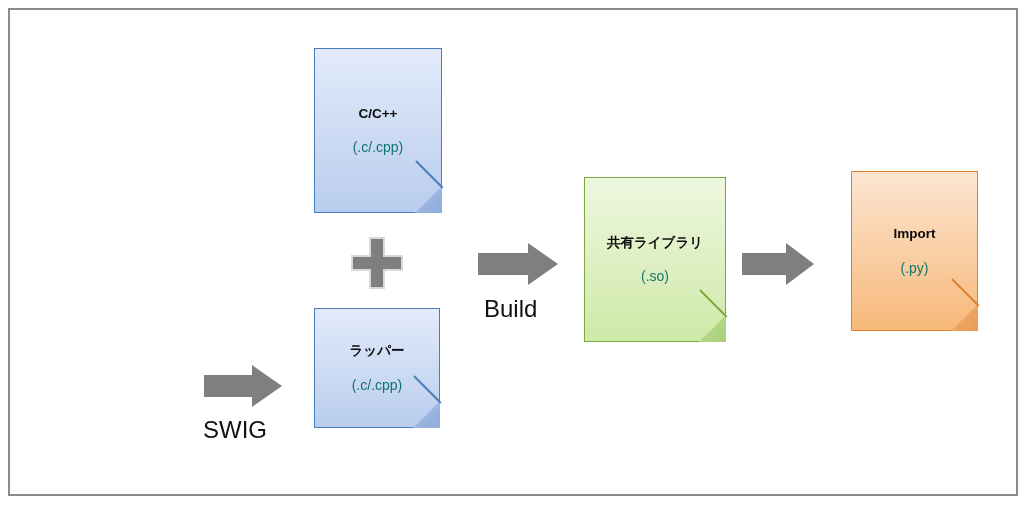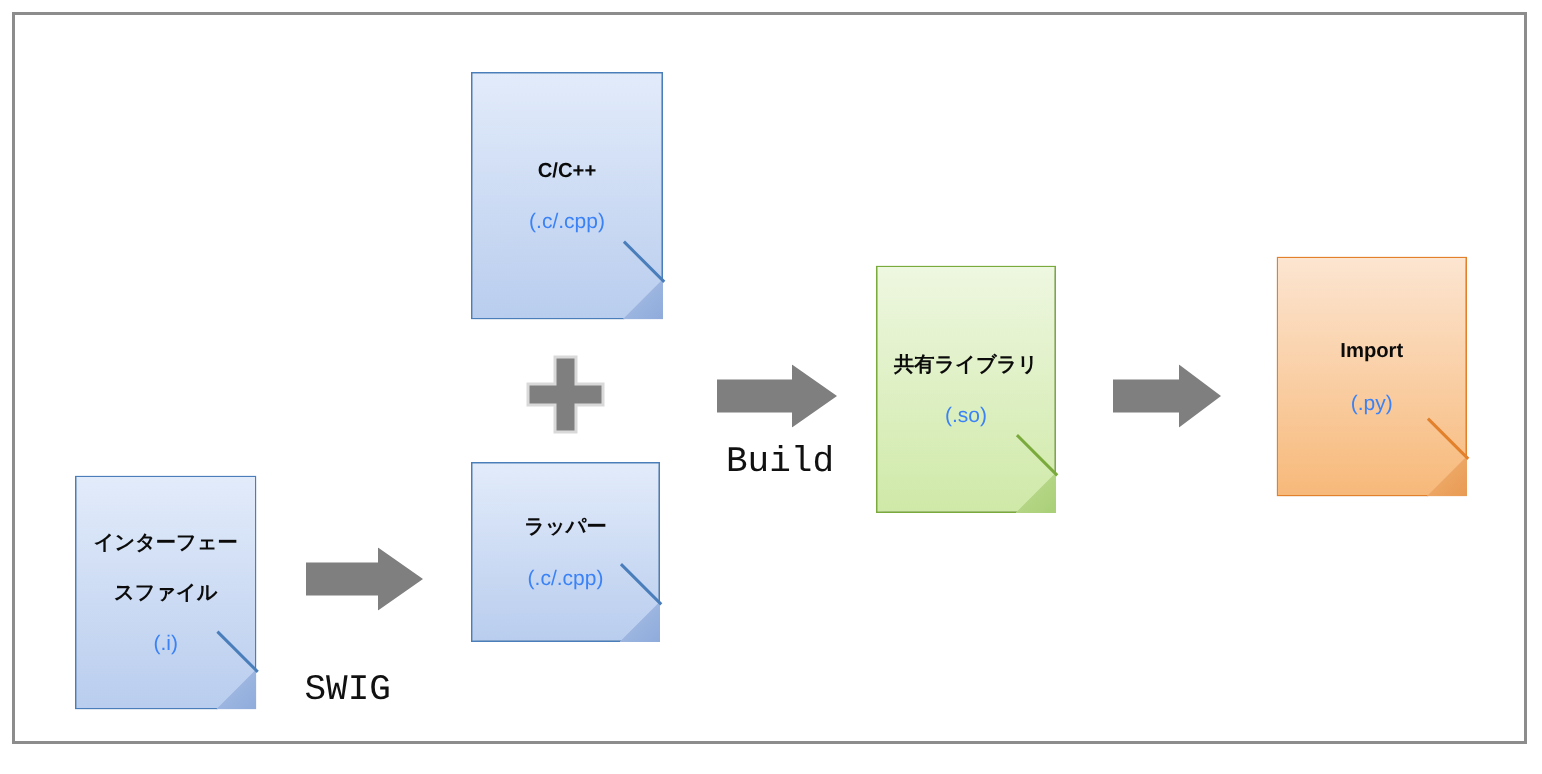--- a/index.html
+++ b/index.html
@@ -92,21 +92,21 @@
     font-weight: bold;
     font-size: 13.5px;
     color: #0b0b0b;
     line-height: 1.15;
     text-align: center;
     white-space: nowrap;
     margin-top: 17px;
   }
   .doc .sub {
     font-size: 14px;
-    color: #3b82f6;
+    color: #0f766e;
     text-align: center;
     white-space: nowrap;
     margin-top: 18px;
   }
 
   
   .doc.blue   { --c-top:#e2ebfa; --c-bot:#b9cdee; --stroke:#4a7ebb; --fold:#a9c0e6; --fold-d:#8fabdb; }
   .doc.green  { --c-top:#eef7e0; --c-bot:#cfe9a8; --stroke:#7aa93c; --fold:#bedc92; --fold-d:#a9cf77; }
   .doc.orange { --c-top:#fce5d1; --c-bot:#f7b97a; --stroke:#e2802b; --fold:#f2b277; --fold-d:#e89a52; }
 
@@ -115,21 +115,21 @@
     position: absolute;
     color: #7f7f7f;
   }
   .arrow svg { display: block; }
 
   .caption {
     position: absolute;
     font-size: 24px;
     color: #111111;
     white-space: nowrap;
-    font-family: Liberation Mono, monospace;
+    font-family: Liberation Sans, sans-serif;
     text-align: center;
   }
 
   
   .plus {
     position: absolute;
   }
   .plus svg { display: block; }
 </style>
 </head>
@@ -147,56 +147,46 @@
       <div class="sub">(.c/.cpp)</div>
     </div>
   </div>
 
   <div class="plus" style="left:350px; top:236px;">
     <svg width="54" height="54" viewBox="0 0 54 54" aria-hidden="true">
       <path d="M20 2 H34 V20 H52 V34 H34 V52 H20 V34 H2 V20 H20 Z" fill="#7f7f7f" stroke="#d9d9d9" stroke-width="2"></path>
     </svg>
   </div>
 
-  <div class="doc blue" style="left:50px; top:317px; width:121px; height:156px;">
-    <div class="page"></div>
-    <div class="fold"></div>
-    <div class="foldline"></div>
-    <div class="labels">
-      <div class="t1">インターフェー</div>
-      <div class="t2">スファイル</div>
-      <div class="sub">(.i)</div>
-    </div>
-  </div>
 
   <div class="arrow" style="left:204px; top:365px;">
     <svg width="78" height="42" viewBox="0 0 78 42" aria-hidden="true">
       <path d="M0 10 H48 V0 L78 21 L48 42 V32 H0 Z" fill="#7f7f7f"></path>
     </svg>
   </div>
-  <div class="caption" style="left:203px; top:416px;margin-top:31px;">SWIG</div>
+  <div class="caption" style="left:203px; top:416px;">SWIG</div>
 
   <div class="doc blue" style="left:314px; top:308px; width:126px; height:120px;">
     <div class="page"></div>
     <div class="fold"></div>
     <div class="foldline"></div>
     <div class="labels">
       <div class="t1">ラッパー</div>
       <div class="sub">(.c/.cpp)</div>
     </div>
   </div>
 
   <div class="arrow" style="left:478px; top:243px;">
     <svg width="80" height="42" viewBox="0 0 80 42" aria-hidden="true">
       <path d="M0 10 H50 V0 L80 21 L50 42 V32 H0 Z" fill="#7f7f7f"></path>
     </svg>
   </div>
   <div class="caption" style="left:484px; top:295px;">Build</div>
 
-  <div class="doc green" style="left:584px; top:177px; width:120px; height:165px;">
+  <div class="doc green" style="left:584px; top:177px; width:142px; height:165px;">
     <div class="page"></div>
     <div class="fold"></div>
     <div class="foldline"></div>
     <div class="labels">
       <div class="t1">共有ライブラリ</div>
       <div class="sub">(.so)</div>
     </div>
   </div>
 
   <div class="arrow" style="left:742px; top:243px;">

